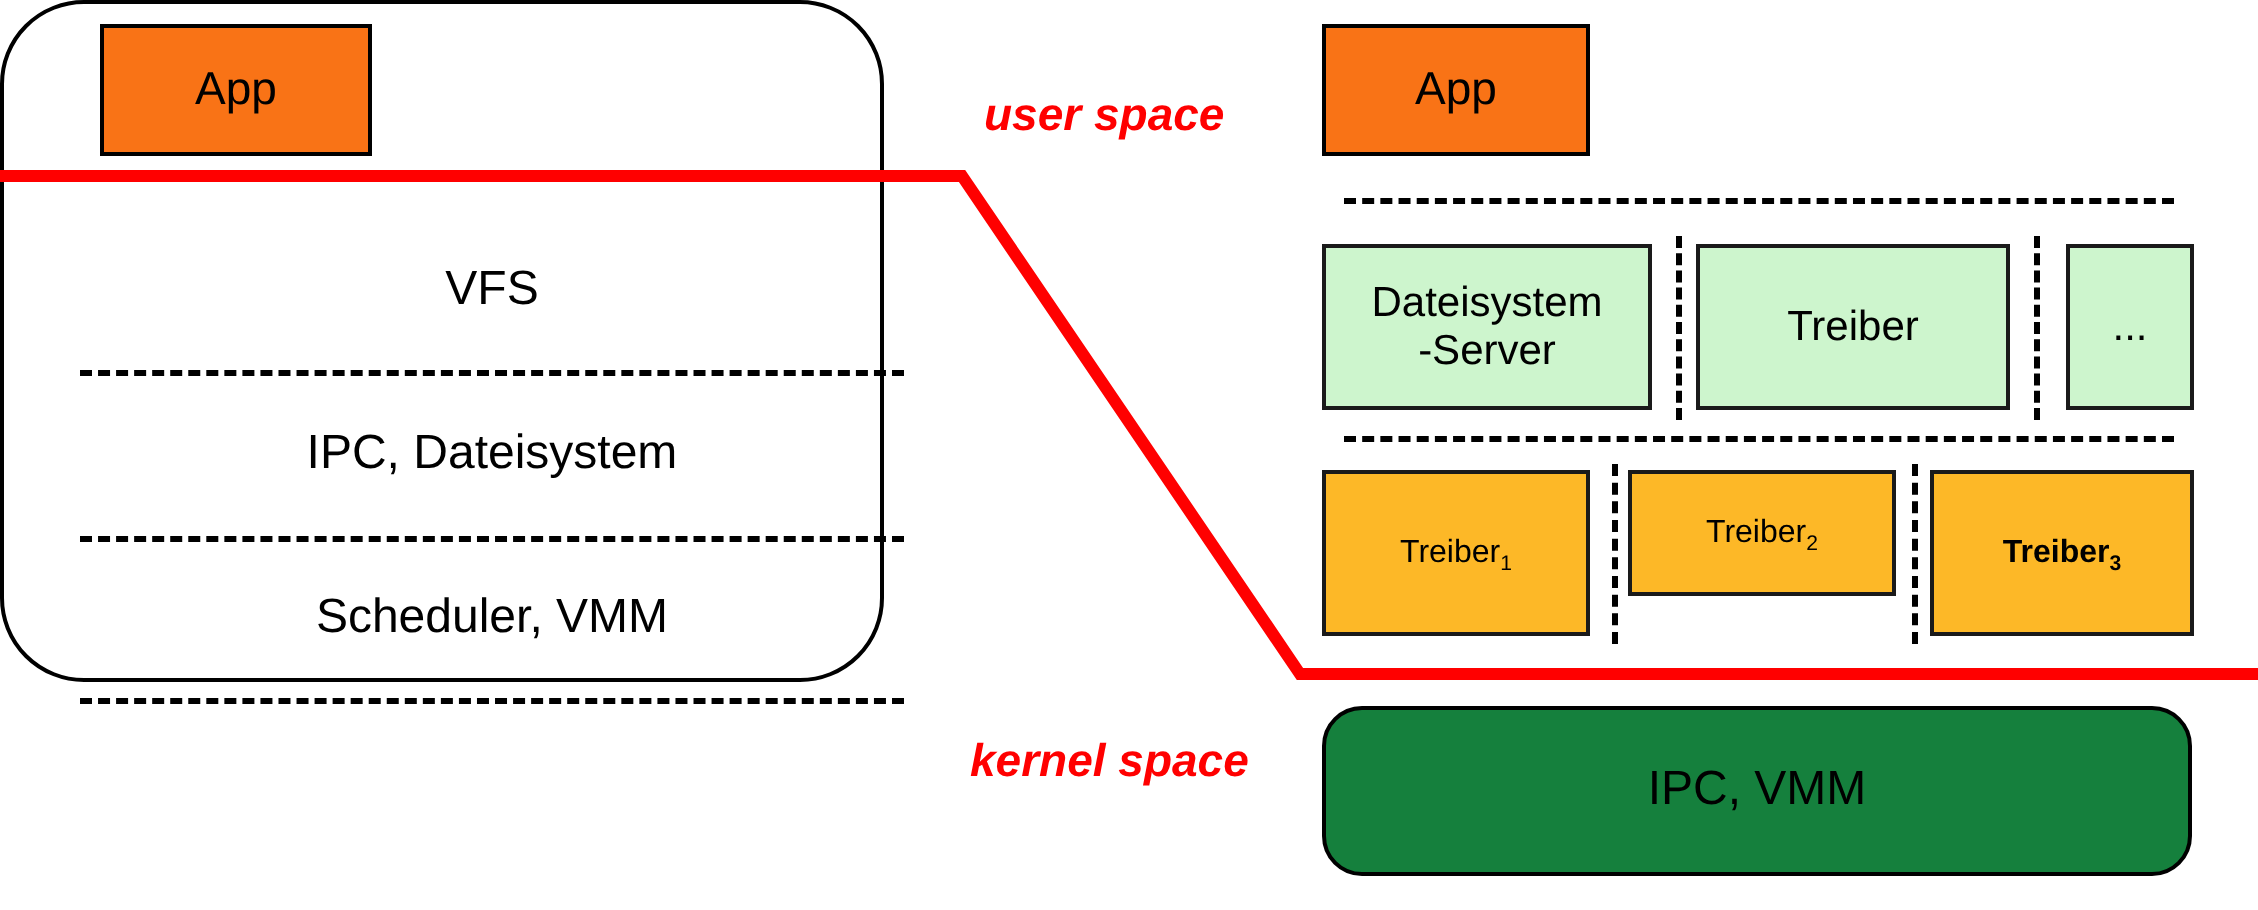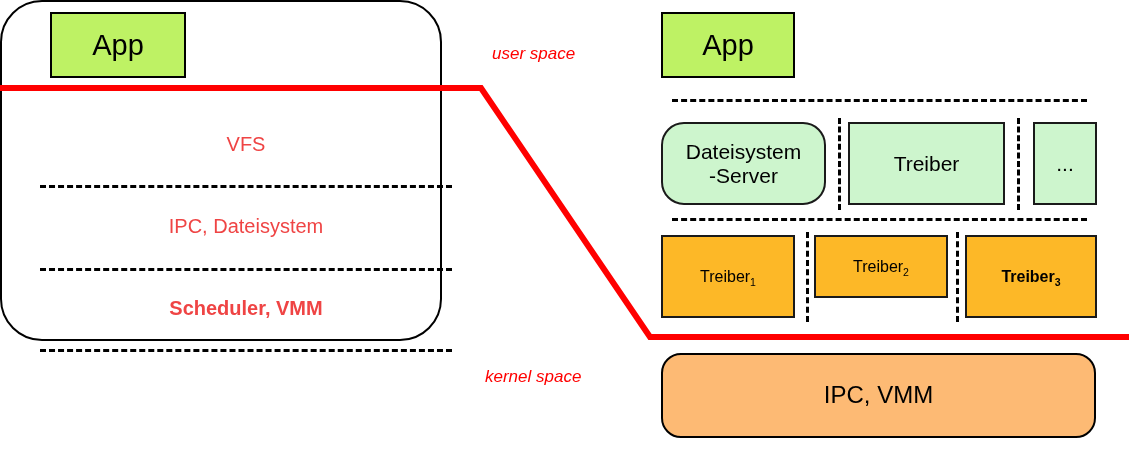--- a/index.html
+++ b/index.html
@@ -23,55 +23,55 @@
     position: absolute;
     box-sizing: border-box;
     display: flex;
     align-items: center;
     justify-content: center;
     text-align: center;
     color: #000000;
     line-height: 1.12;
   }
   .app-box {
-    background: #bef264;
+    background: #f97316;
     border: 2px solid #000000;
-    font-size: 29px;
+    font-size: 23px;
     text-align: right;
   }
   .green-box {
     background: #cdf5cd;
     border: 2px solid #1a1a1a;
     font-size: 21px;
   }
   .orange-box {
     background: #fdb827;
     border: 2px solid #1a1a1a;
     font-size: 16px;
   }
   .rounded-box {
     background: #ffffff;
     border: 2px solid #000000;
     border-radius: 42px;
   }
   .rounded-box-small {
-    background: #fdba74;
+    background: #15803d;
     border: 2px solid #000000;
     border-radius: 20px;
     font-size: 24px;
   }
 
   
   .layer-label {
     position: absolute;
     display: flex;
     align-items: center;
     justify-content: center;
-    font-size: 20px;
-    color: #ef4444;
+    font-size: 24px;
+    color: #000000;
     white-space: nowrap;
   }
 
   
   .hdash {
     position: absolute;
     border-top: 3px dashed #000000;
     height: 0;
   }
   .vdash {
@@ -88,22 +88,22 @@
     width: 1129px;
     height: 455px;
     pointer-events: none;
   }
 
   
   .space-label {
     position: absolute;
     color: #ff0000;
     font-style: italic;
-    font-weight: normal;
-    font-size: 17px;
+    font-weight: bold;
+    font-size: 23px;
     white-space: nowrap;
   }
 
   .sub {
     font-size: 0.66em;
     vertical-align: sub;
     line-height: 0;
   }
   .two-line {
     display: block;
@@ -123,34 +123,34 @@
   <div class="layer-label" style="left:27px; top:104px; width:438px; height:81px;">
     <span>VFS</span>
   </div>
   <div class="hdash" style="left:40px; top:185px; width:412px;"></div>
 
   <div class="layer-label" style="left:27px; top:185px; width:438px; height:83px;">
     <span>IPC, Dateisystem</span>
   </div>
   <div class="hdash" style="left:40px; top:268px; width:412px;"></div>
 
-  <div class="layer-label" style="left:27px; top:268px; width:438px; height:81px;font-weight:bold;">
+  <div class="layer-label" style="left:27px; top:268px; width:438px; height:81px;">
     <span>Scheduler, VMM</span>
   </div>
   <div class="hdash" style="left:40px; top:349px; width:412px;"></div>
 
 
   <div class="box app-box" style="left:661px; top:12px; width:134px; height:66px;">
     <span>App</span>
   </div>
 
   <div class="hdash" style="left:672px; top:99px; width:415px;"></div>
   <div class="hdash" style="left:672px; top:218px; width:415px;"></div>
 
-  <div class="box green-box" style="left:661px; top:122px; width:165px; height:83px;border-radius:23px;">
+  <div class="box green-box" style="left:661px; top:122px; width:165px; height:83px;">
     <span>
       <span class="two-line">Dateisystem</span>
       <span class="two-line">-Server</span>
     </span>
   </div>
   <div class="vdash" style="left:838px; top:118px; height:92px;"></div>
 
   <div class="box green-box" style="left:848px; top:122px; width:157px; height:83px;">
     <span>
       <span class="two-line">Treiber</span>

